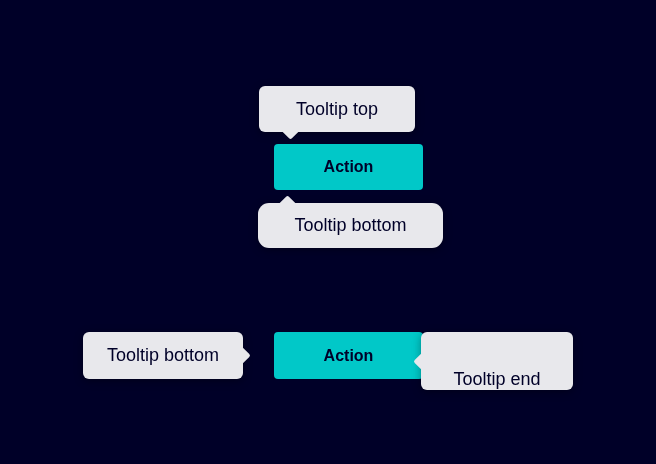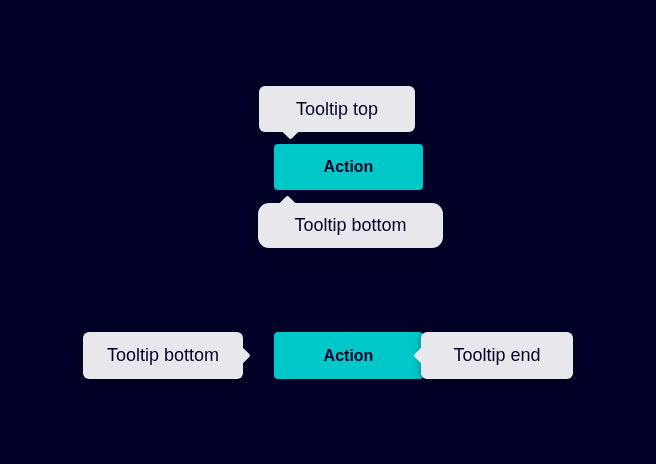--- a/index.html
+++ b/index.html
@@ -60,21 +60,21 @@
   }
   
   .tooltip-top    { left: 259px; top: 86px;  width: 156px; height: 46px; }
   .tooltip-top    .caret.down { left: 25px; }
   .action-top     { left: 258px; top: 144px; width: 149px; height: 46px; }
   .tooltip-bottom { left: 258px; top: 203px; width: 185px; height: 45px; border-radius: 11px; }
   .tooltip-bottom .caret.up { left: 23px; }
   
   .tooltip-start  { left: 83px;  top: 332px; width: 160px; height: 47px; }
   .action-bottom  { left: 258px; top: 332px; width: 149px; height: 47px; }
-  .tooltip-end    { left: 421px; top: 332px; width: 152px; height: 47px; }
+  .tooltip-end    { left: 421px; top: 332px; width: 152px; height: 58px; align-items: flex-end; }
 </style>
 </head>
 <body>
 
 <div class="canvas">
 
   <div class="tooltip tooltip-top">
     <span class="label">Tooltip top</span>
     <span class="caret down"></span>
   </div>

